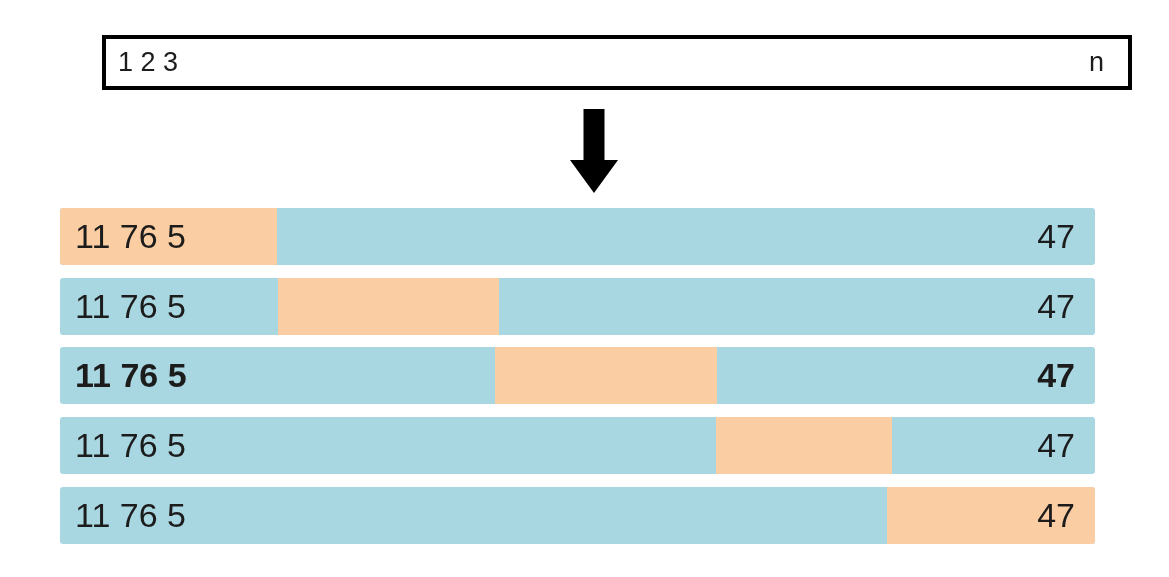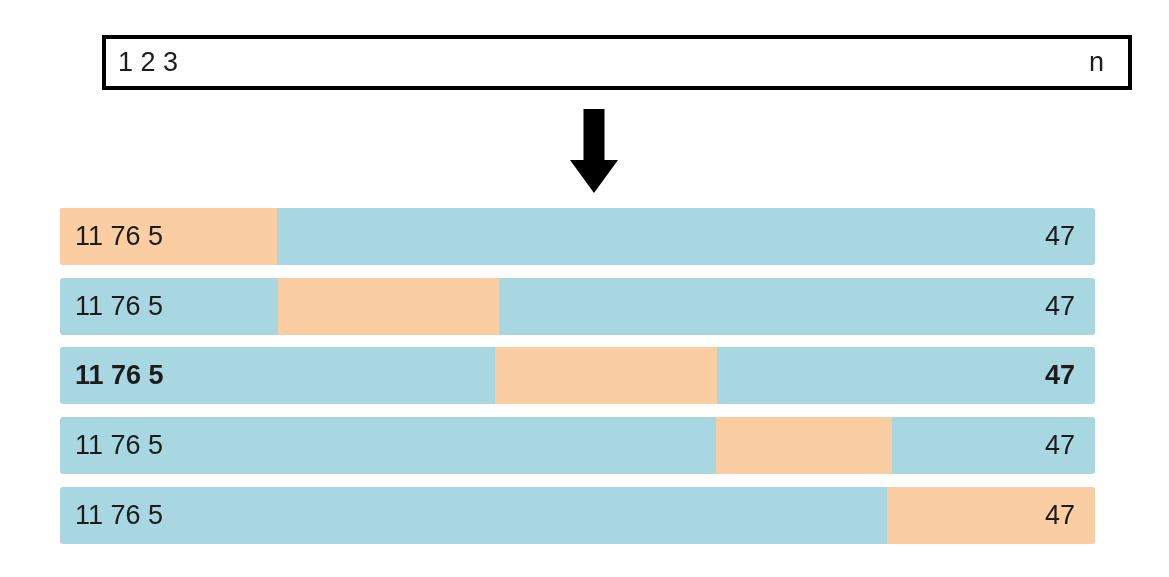--- a/index.html
+++ b/index.html
@@ -22,21 +22,21 @@
     display: flex; align-items: center; justify-content: space-between;
     padding: 0 24px 0 12px; font-size: 27px; margin-left: 44px;
   }
 
   .arrow-wrap { position: absolute; left: 570px; top: 109px; width: 48px; height: 84px; }
   .arrow-wrap svg { display: block; width: 100%; height: 100%; }
 
   .bar {
     position: absolute; left: 60px; width: 1035px; height: 57px;
     background: var(--blue); border-radius: 3px; overflow: hidden;
-    font-size: 27px;
+    font-size: 34px;
   }
   .bar .window-seg {
     position: absolute; top: 0; height: 100%; background: var(--orange);
   }
   .bar .bar-labels {
     position: absolute; inset: 0; display: flex; align-items: center;
     justify-content: space-between; padding: 0 20px 0 15px;
   }
   .bar.r0 { top: 208px; }
   .bar.r1 { top: 278px; }

